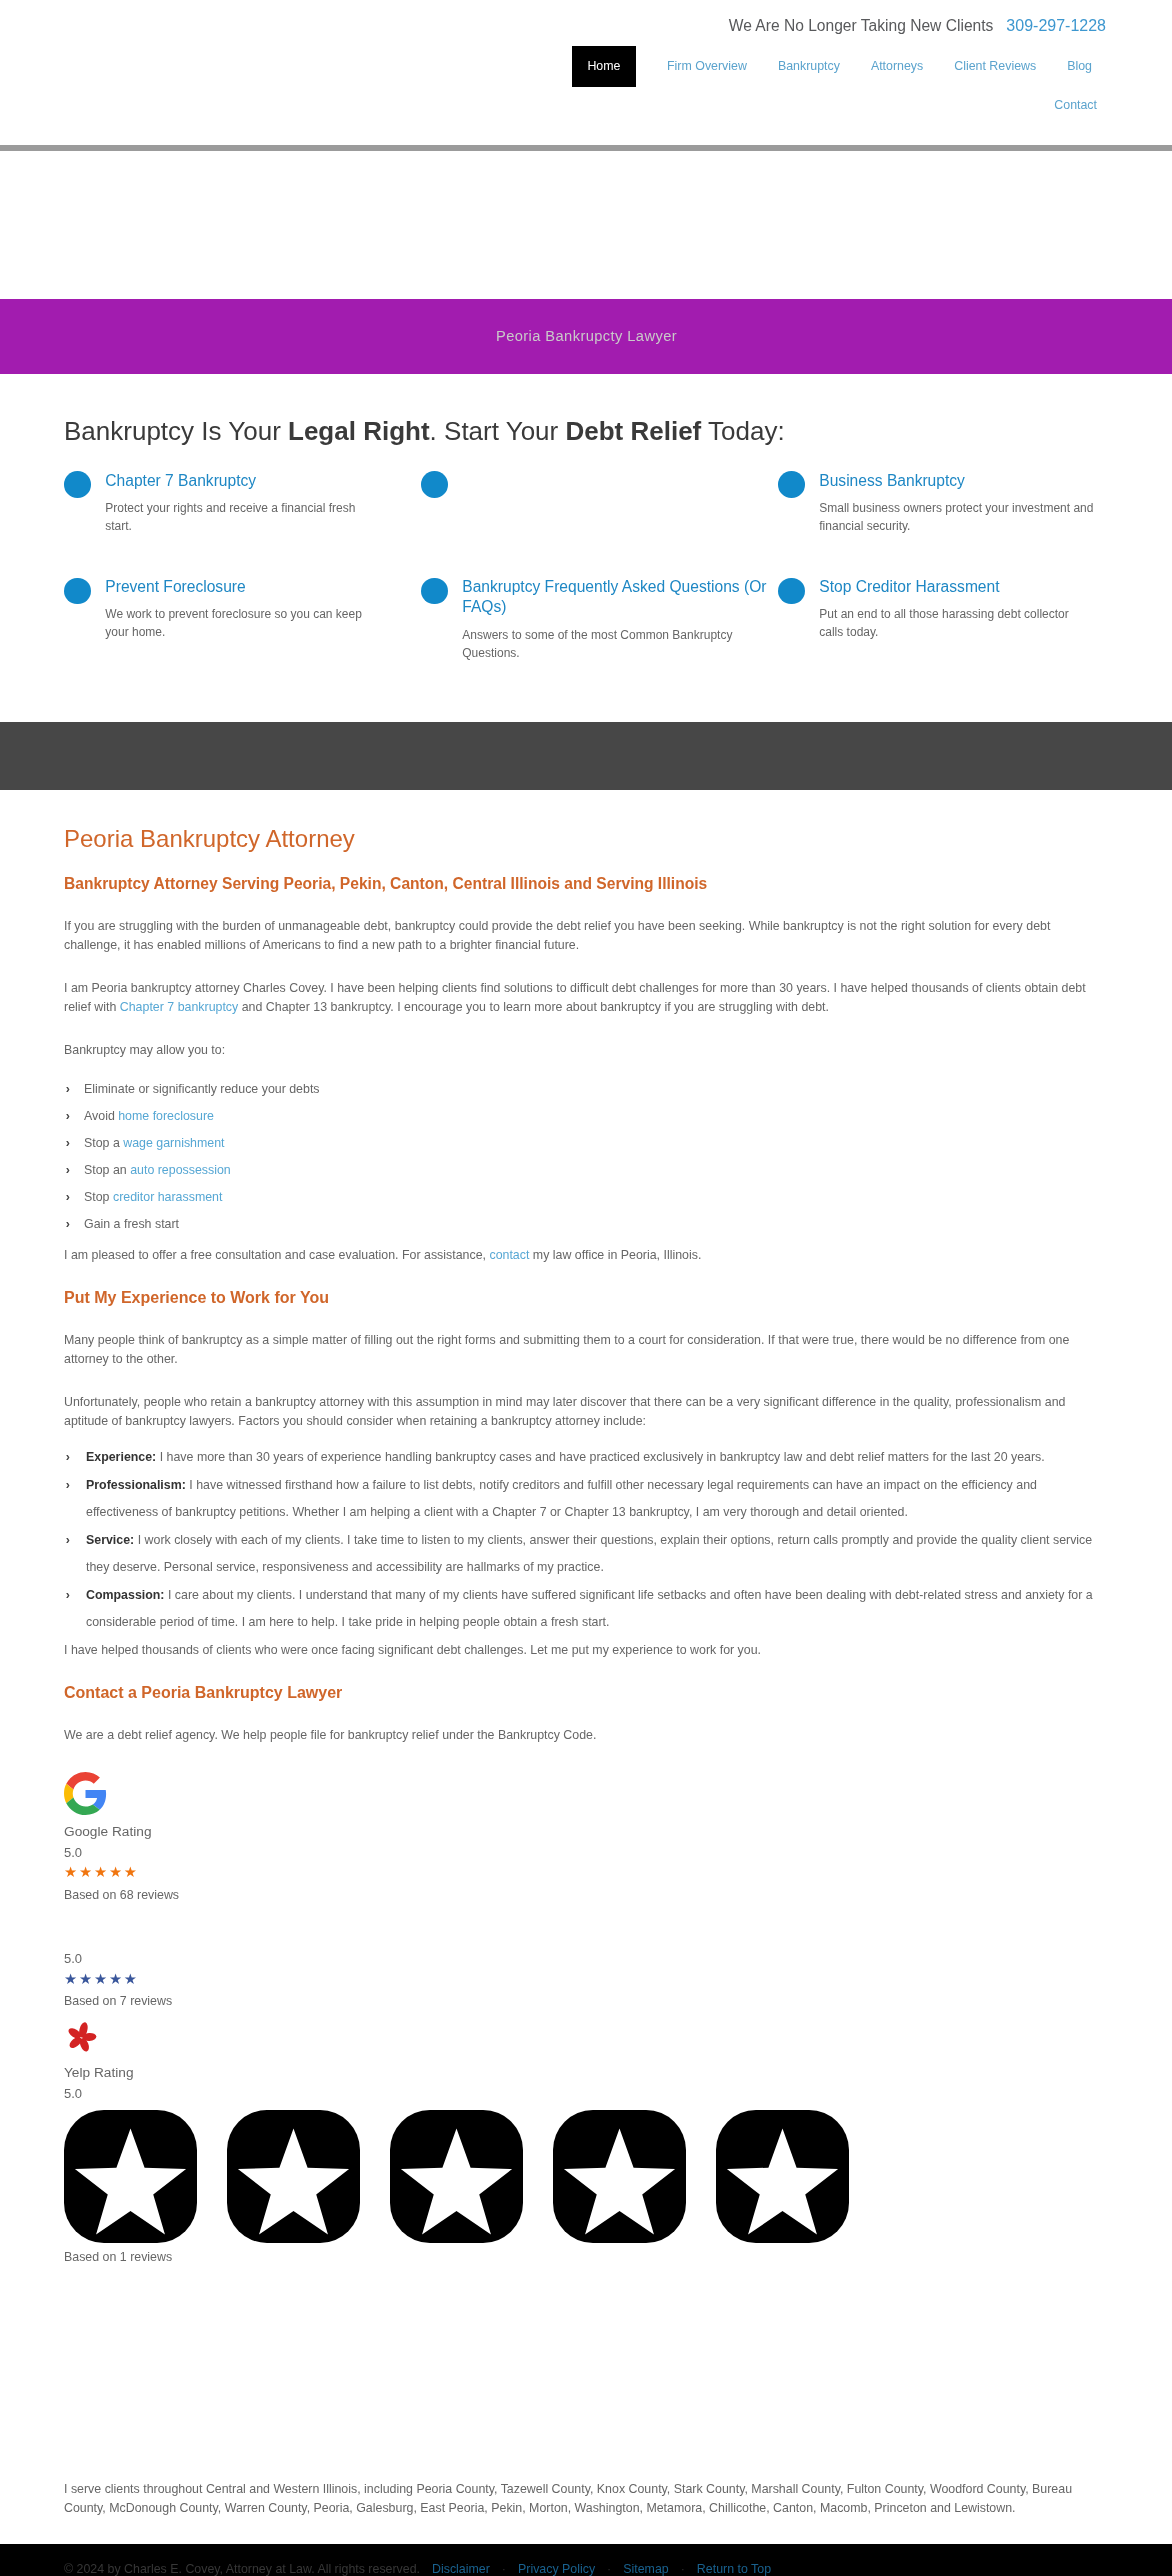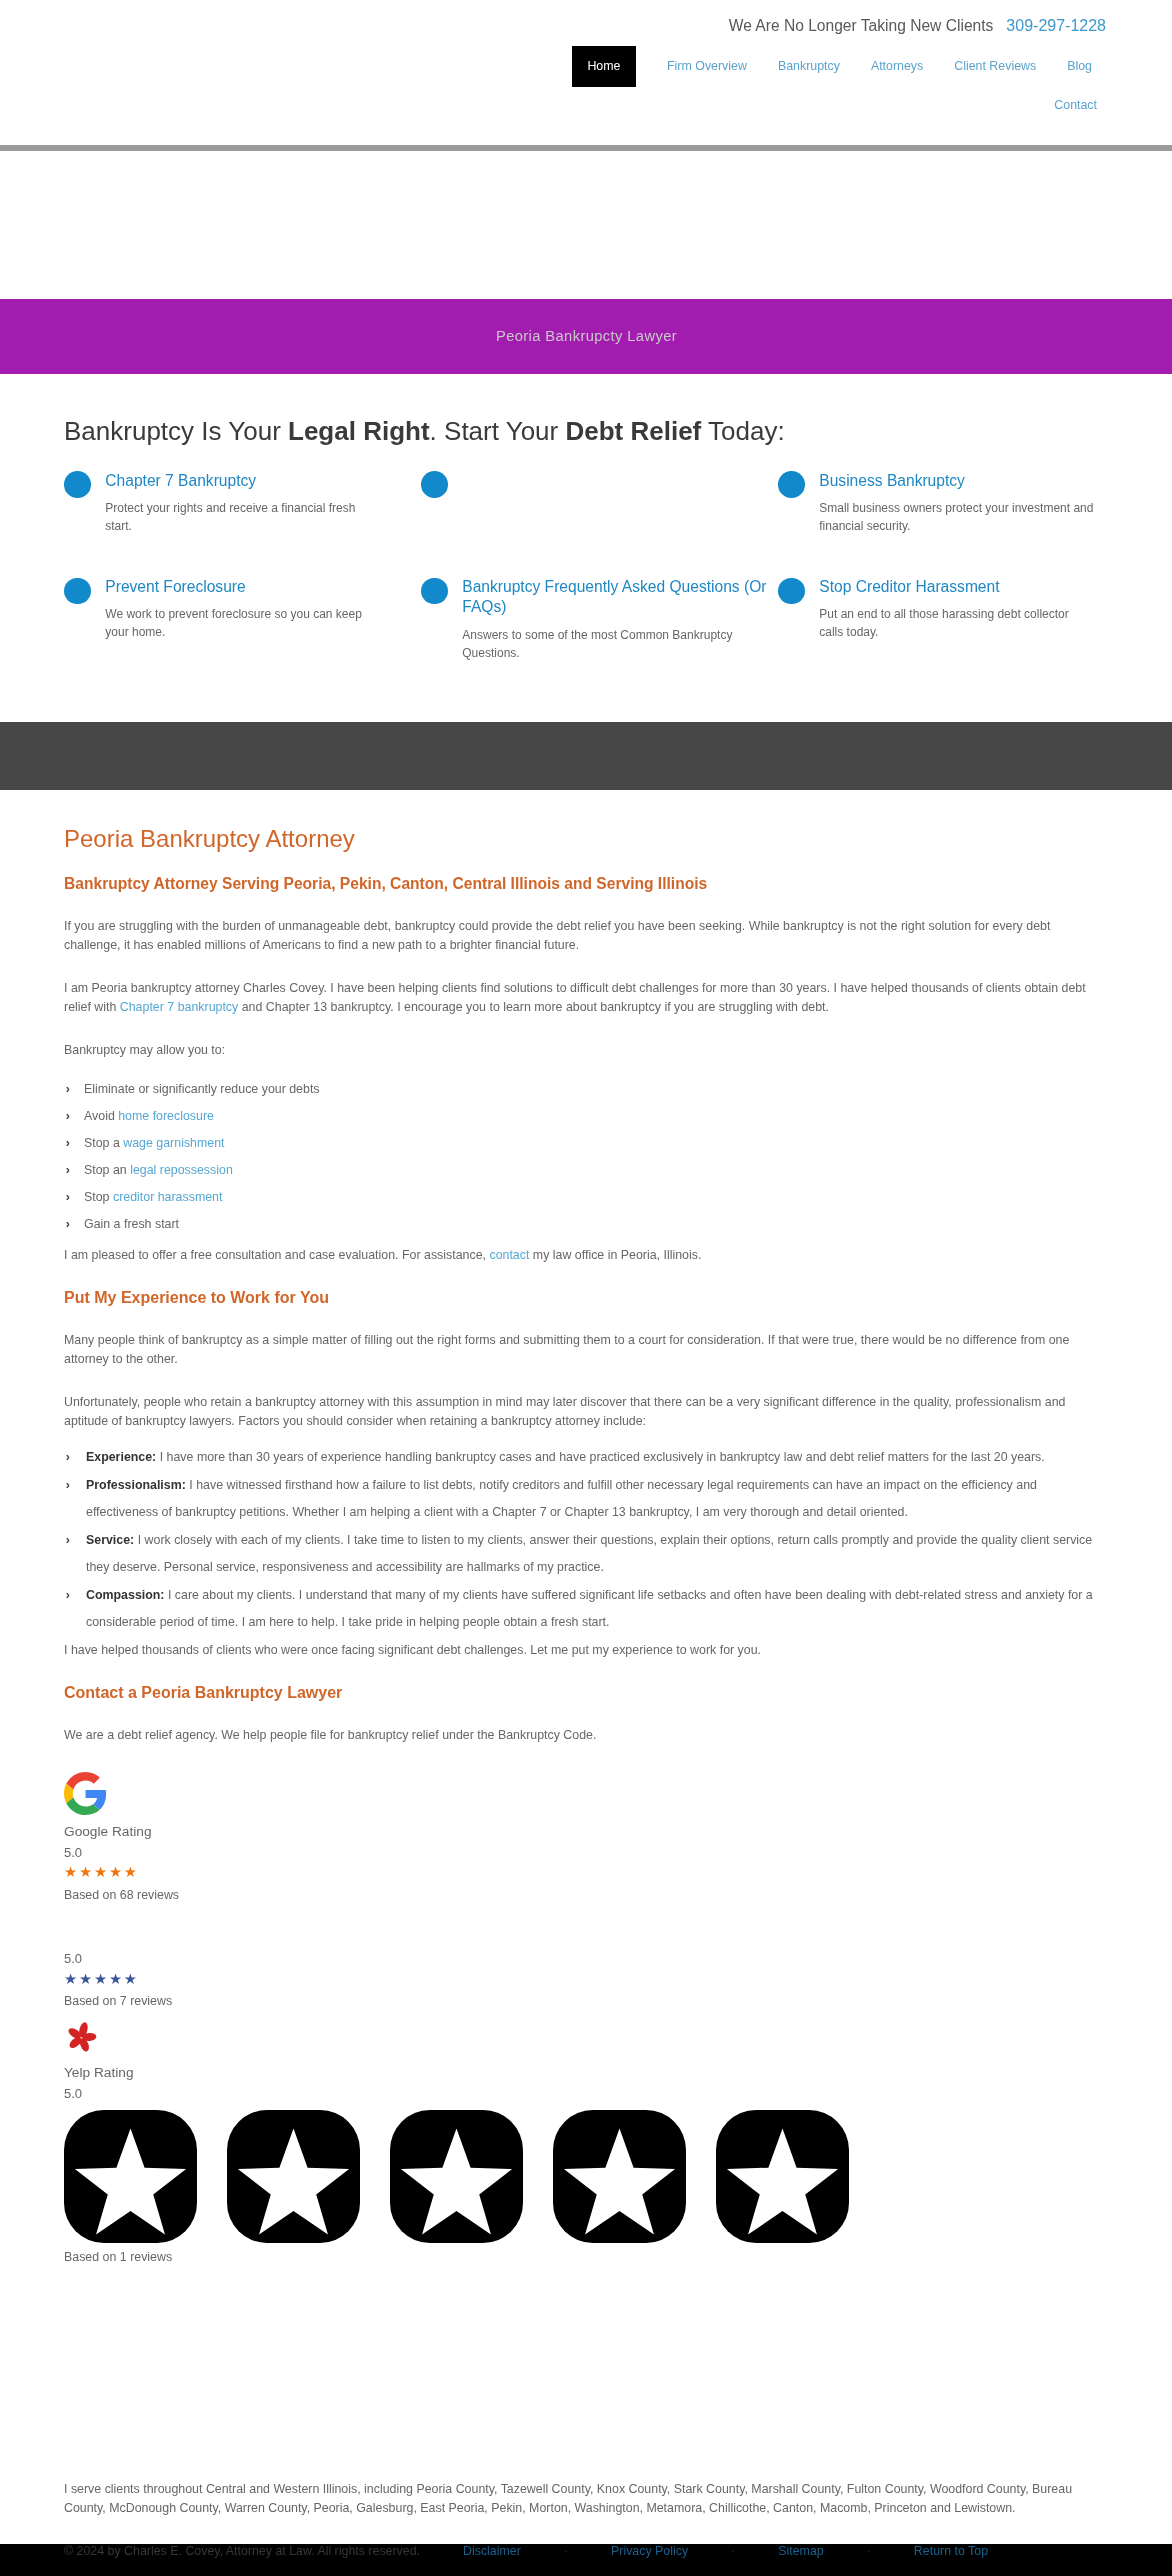--- a/index.html
+++ b/index.html
@@ -58,21 +58,21 @@
   .stars.orange{color:#f0750f;}
   .stars.blue{color:#39569b;}
   .based{color:#666;font-size:12.4px;margin-top:7.3px;}
   .fb-gap{height:44px;}
   .yelp-logo{margin-top:11px;width:35px;height:37px;}
   .big-stars{display:flex;gap:30px;margin-top:9.2px;}
   .big-star{width:133px;height:133px;}
   .serving{margin-top:auto;margin-bottom:26px;}
 
   
-  .footer{height:32px;background:#000;display:flex;align-items:flex-start;padding-left:64px;font-size:12.4px;white-space:nowrap;gap:31px;}
+  .footer{height:32px;background:#000;display:flex;align-items:flex-end;padding-left:64px;font-size:12.4px;white-space:nowrap;}
   .footer .copy{color:#373737;}
   .footer a{color:#19618e;margin-left:12px;}
   .footer .sep{color:#2c2c2c;margin-left:12px;}
 </style>
 </head>
 <body>
 
 <div class="top-header">
   <div class="notice-row">
     <span class="notice-text">We Are No Longer Taking New Clients</span>
@@ -148,21 +148,21 @@
   <h2 class="sub-title">Bankruptcy Attorney Serving Peoria, Pekin, Canton, Central Illinois and Serving Illinois</h2>
 
   <p class="para">If you are struggling with the burden of unmanageable debt, bankruptcy could provide the debt relief you have been seeking. While bankruptcy is not the right solution for every debt challenge, it has enabled millions of Americans to find a new path to a brighter financial future.</p>
   <p class="para"><span>I am Peoria bankruptcy attorney Charles Covey. I have been helping clients find solutions to difficult debt challenges for more than 30 years. I have helped thousands of clients obtain debt relief with </span><a class="tlink">Chapter 7 bankruptcy</a><span> and Chapter 13 bankruptcy. I encourage you to learn more about bankruptcy if you are struggling with debt.</span></p>
   <p class="para">Bankruptcy may allow you to:</p>
 
   <ul class="allow-list">
     <li><span class="chev">›</span><span><span>Eliminate or significantly reduce your debts</span></span></li>
     <li><span class="chev">›</span><span><span>Avoid </span><a class="tlink">home foreclosure</a></span></li>
     <li><span class="chev">›</span><span><span>Stop a </span><a class="tlink">wage garnishment</a></span></li>
-    <li><span class="chev">›</span><span><span>Stop an </span><a class="tlink">legal repossession</a></span></li>
+    <li><span class="chev">›</span><span><span>Stop an </span><a class="tlink">auto repossession</a></span></li>
     <li><span class="chev">›</span><span><span>Stop </span><a class="tlink">creditor harassment</a></span></li>
     <li><span class="chev">›</span><span><span>Gain a fresh start</span></span></li>
   </ul>
 
   <p class="para p-after-list"><span>I am pleased to offer a free consultation and case evaluation. For assistance, </span><a class="tlink">contact</a><span> my law office in Peoria, Illinois.</span></p>
 
   <h2 class="section-title">Put My Experience to Work for You</h2>
   <p class="para">Many people think of bankruptcy as a simple matter of filling out the right forms and submitting them to a court for consideration. If that were true, there would be no difference from one attorney to the other.</p>
   <p class="para">Unfortunately, people who retain a bankruptcy attorney with this assumption in mind may later discover that there can be a very significant difference in the quality, professionalism and aptitude of bankruptcy lawyers. Factors you should consider when retaining a bankruptcy attorney include:</p>
 

